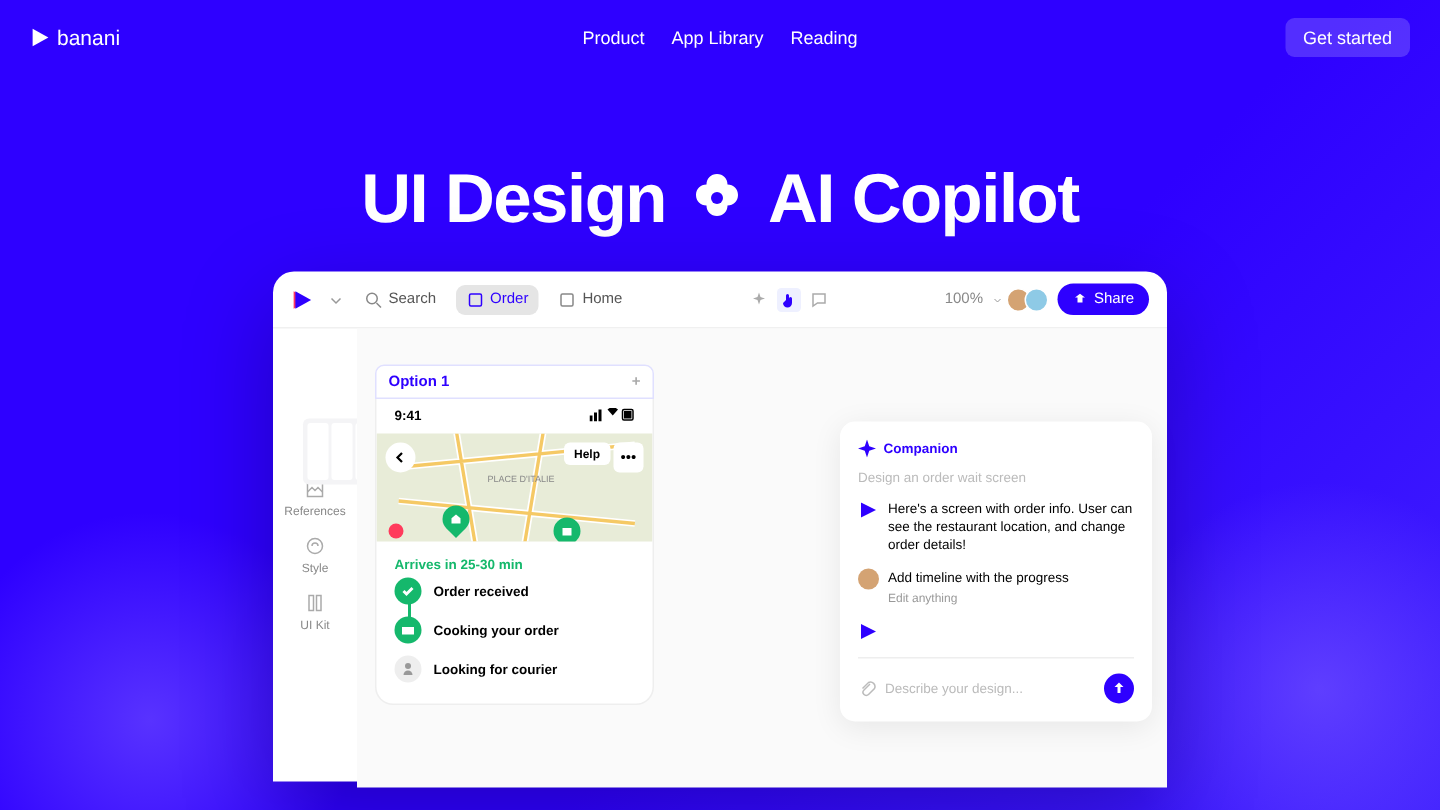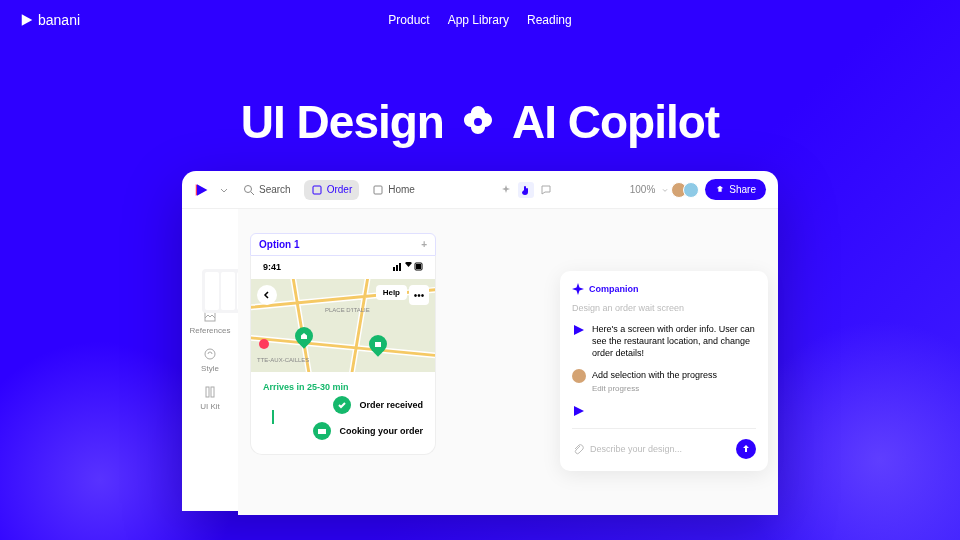--- a/index.html
+++ b/index.html
@@ -26,31 +26,31 @@
 .app-body { display: flex; height: calc(100% - 34px); }
 .sidebar { width: 56px; display: flex; flex-direction: column; align-items: center; gap: 12px; padding-top: 100px; font-size: 8px; color: #888; }
 .sidebar-thumb { position: absolute; left: 20px; top: 98px; width: 52px; height: 44px; background: #f4f4f6; border-radius: 4px; display: flex; gap: 2px; padding: 3px; }
 .sidebar-thumb div { flex: 1; background: white; border-radius: 2px; }
 .sb-item { display: flex; flex-direction: column; align-items: center; gap: 3px; cursor: pointer; }
 .sb-icon { width: 14px; height: 14px; color: #aaa; }
 .canvas { flex: 1; background: #fafafa; position: relative; padding: 24px 12px 0; }
 .option-tab { color: #2E00FF; font-size: 10px; font-weight: 600; padding: 5px 8px; background: white; border: 1px solid #e0e0ff; border-radius: 6px 6px 0 0; display: inline-flex; width: 186px; justify-content: space-between; align-items: flex-end; }
 .phone { width: 186px; background: white; border-radius: 0 0 12px 12px; overflow: hidden; border: 1px solid #eee; border-top: none; }
 .phone-status { display: flex; justify-content: space-between; padding: 6px 12px; font-size: 9px; font-weight: 600; }
-.map { height: 93px; background: #e8ecd8; position: relative; overflow: hidden; }
+.map { height: 72px; background: #e8ecd8; position: relative; overflow: hidden; }
 .map-label { position: absolute; font-size: 6px; color: #888; text-transform: uppercase; }
 .map-back { position: absolute; top: 6px; left: 6px; width: 20px; height: 20px; background: white; border-radius: 50%; display: flex; align-items: center; justify-content: center; font-size: 12px; }
 .map-help { position: absolute; top: 6px; right: 28px; background: white; padding: 3px 7px; border-radius: 4px; font-size: 8px; font-weight: 600; }
 .map-more { position: absolute; top: 6px; right: 6px; width: 20px; height: 20px; background: white; border-radius: 4px; display: flex; align-items: center; justify-content: center; font-size: 10px; }
 .map-pin { position: absolute; width: 18px; height: 18px; background: #15b86c; border-radius: 50% 50% 50% 0; transform: rotate(-45deg); display: flex; align-items: center; justify-content: center; }
 .map-pin svg { transform: rotate(45deg); }
 .order-body { padding: 10px 12px; }
 .arrives { color: #15b86c; font-size: 9px; font-weight: 700; }
 .preparing { font-size: 13px; font-weight: 800; margin: 2px 0 8px; }
-.step { display: flex; align-items: center; gap: 8px; font-size: 9px; font-weight: 600; padding: 4px 0; position: relative; justify-content: flex-end; }
+.step { display: flex; align-items: center; gap: 8px; font-size: 9px; font-weight: 600; padding: 4px 0; position: relative; }
 .step-icon { width: 18px; height: 18px; border-radius: 50%; display: flex; align-items: center; justify-content: center; flex-shrink: 0; z-index: 1; }
 .step-line { position: absolute; left: 9px; top: 18px; width: 2px; height: 14px; background: #15b86c; }
 .companion { position: absolute; right: 10px; top: 62px; width: 208px; background: white; border-radius: 10px; box-shadow: 0 4px 20px rgba(0,0,0,0.08); padding: 12px; font-size: 9px; }
 .comp-title { color: #2E00FF; font-weight: 700; display: flex; align-items: center; gap: 5px; margin-bottom: 8px; }
 .comp-hint { color: #bbb; margin-bottom: 10px; }
 .comp-msg { display: flex; gap: 6px; margin-bottom: 10px; line-height: 1.35; }
 .comp-avatar { width: 14px; height: 14px; border-radius: 50%; flex-shrink: 0; }
 .comp-msg small { display: block; color: #999; font-size: 8px; margin-top: 2px; }
 .comp-input { display: flex; align-items: center; gap: 6px; border-top: 1px solid #eee; padding-top: 10px; margin-top: 4px; color: #bbb; }
 .comp-send { width: 20px; height: 20px; background: #2E00FF; border-radius: 50%; margin-left: auto; display: flex; align-items: center; justify-content: center; }
@@ -67,20 +67,21 @@
     <svg class="logo-icon" viewBox="0 0 24 24" fill="white">
         <path d="M3 2l18 10L3 22V2z"></path>
       </svg>
     <span>banani</span>
   </div>
   <div class="nav">
     <a href="#">Product</a>
     <a href="#">App Library</a>
     <a href="#">Reading</a>
   </div>
+  <button class="cta">Get started</button>
 </div>
 
 <div class="hero">
   <span>UI Design</span>
   <svg class="hero-flower" viewBox="0 0 40 40" fill="white">
       <path d="M20 4c4 0 7 3 7 7 4 0 7 3 7 7s-3 7-7 7c0 4-3 7-7 7s-7-3-7-7c-4 0-7-3-7-7s3-7 7-7c0-4 3-7 7-7z"></path>
       <circle cx="20" cy="20" r="4" fill="#2E00FF"></circle>
     </svg>
   <span>AI Copilot</span>
 </div>
@@ -227,40 +228,49 @@
             <div class="step-line"></div>
           </div>
           <div class="step">
             <div class="step-icon" style="background:#15b86c">
                 <svg width="10" height="10" viewBox="0 0 10 10" fill="white">
                   <rect x="1" y="3" width="8" height="5"></rect>
                 </svg>
               </div>
             <span>Cooking your order</span>
           </div>
+          <div class="step">
+            <div class="step-icon" style="background:#eee">
+                <svg width="10" height="10" viewBox="0 0 10 10" fill="#999">
+                  <circle cx="5" cy="3" r="2"></circle>
+                  <path d="M2 9a3 3 0 016 0z"></path>
+                </svg>
+              </div>
+            <span>Looking for courier</span>
+          </div>
         </div>
       </div>
 
       <div class="companion">
         <div class="comp-title">
           <svg width="12" height="12" viewBox="0 0 12 12" fill="#2E00FF">
               <path d="M6 0l1.5 4.5L12 6l-4.5 1.5L6 12l-1.5-4.5L0 6l4.5-1.5z"></path>
             </svg>
           <span>Companion</span>
         </div>
         <div class="comp-hint">Design an order wait screen</div>
         <div class="comp-msg">
           <svg class="comp-avatar" viewBox="0 0 14 14">
               <path d="M2 2l10 5-10 5z" fill="#2E00FF"></path>
             </svg>
           <div>Here's a screen with order info. User can see the restaurant location, and change order details!</div>
         </div>
         <div class="comp-msg">
           <div class="comp-avatar" style="background:#d4a373"></div>
-          <div><span>Add selection with the progress</span><small>Edit progress</small></div>
+          <div><span>Add timeline with the progress</span><small>Edit anything</small></div>
         </div>
         <div class="comp-msg">
           <svg class="comp-avatar" viewBox="0 0 14 14">
               <path d="M2 2l10 5-10 5z" fill="#2E00FF"></path>
             </svg>
         </div>
         <div class="comp-input">
           <svg width="12" height="12" viewBox="0 0 12 12" stroke="#bbb" fill="none">
               <path d="M8 3l-4 4a2 2 0 003 3l4-4a3 3 0 00-4-4L3 6"></path>
             </svg>

